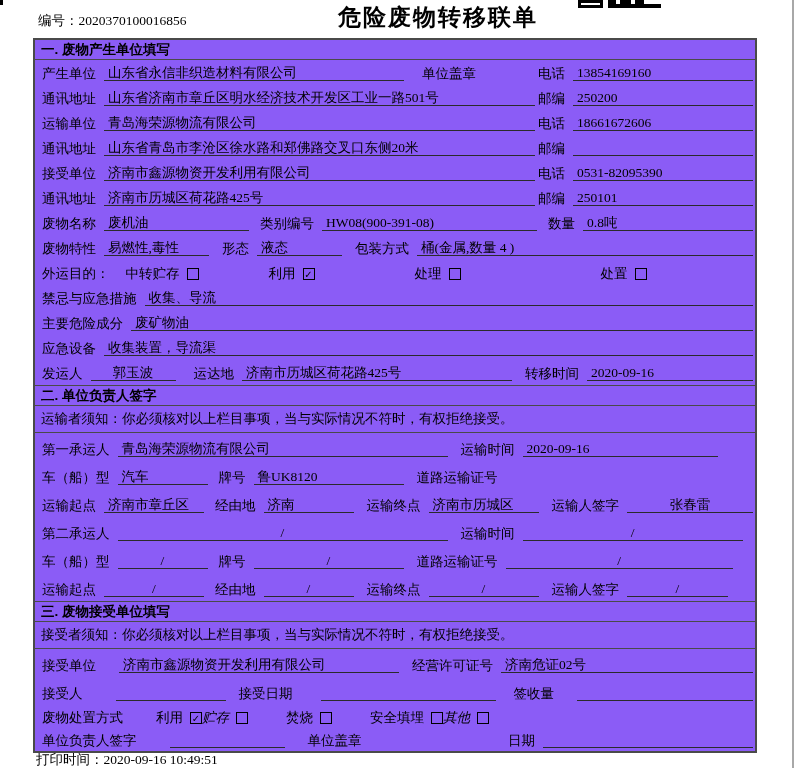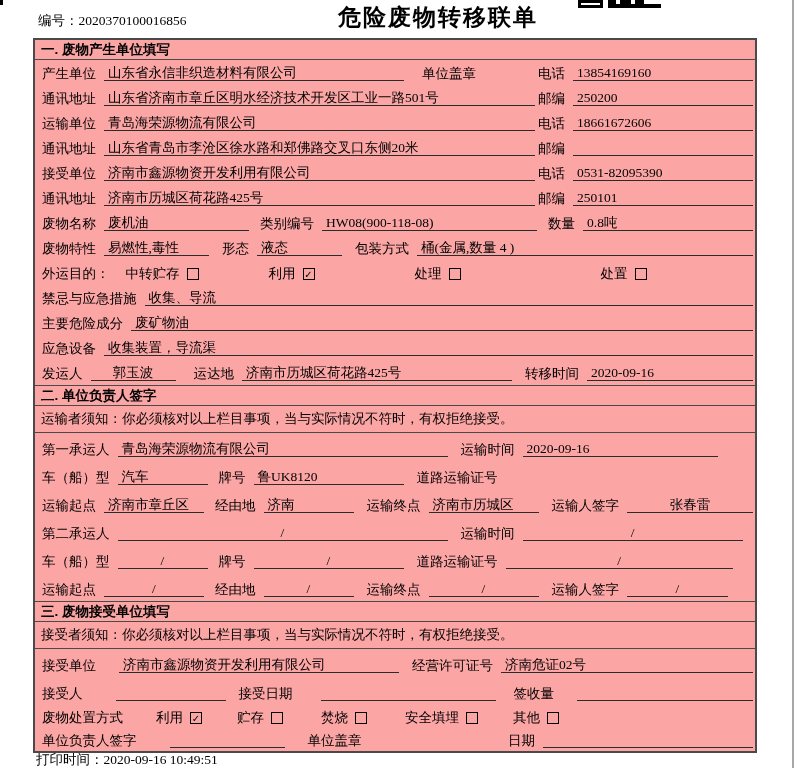--- a/index.html
+++ b/index.html
@@ -14,42 +14,42 @@
   .doc-title { position:absolute; left:80px; right:0; top:2px; text-align:center; font-size:23px; font-weight:bold;
                font-family:"Liberation Sans","DejaVu Sans",sans-serif; letter-spacing:2px; }
   .qr { position:absolute; left:578px; top:0; width:84px; height:9px; }
   .qr i { position:absolute; background:#000; }
   .qr .q1 { left:0; top:0; width:25px; height:8px; background:transparent; border:3px solid #000; }
   .qr .q2 { left:30px; top:0; width:8px; height:8px; }
   .qr .q3 { left:42px; top:0; width:11px; height:4px; }
   .qr .q4 { left:57px; top:0; width:9px; height:4px; }
   .qr .q5 { left:30px; top:4px; width:53px; height:4px; }
 
-  .form-table { position:absolute; left:33px; top:38px; width:724px; border:2px solid #4a4a4a; background:#fca5a5; }
+  .form-table { position:absolute; left:33px; top:38px; width:724px; border:2px solid #4a4a4a; background:#8b5cf6; }
 
   .section-title { height:20px; line-height:19px; padding-left:6px; font-weight:bold; font-size:13.5px;
                    font-family:"Liberation Sans","DejaVu Sans",sans-serif; border-bottom:1px solid #4a4a4a; }
   .section-title.mid { border-top:1px solid #4a4a4a; height:21px; }
   .note-row { height:27px; line-height:26px; padding-left:6px; border-bottom:1px solid #4a4a4a; white-space:nowrap; }
 
   .row { display:flex; align-items:flex-end; height:25px; padding:0 2px 4px 4px; }
   .row.h28 { height:28px; }
   .row.h23 { height:23px; padding-bottom:3px; }
   .lbl { white-space:nowrap; padding:0 8px 0 3px; line-height:15px; }
   .ul  { border-bottom:1px solid #2b2b2b; padding:0 4px; white-space:nowrap; overflow:hidden; line-height:15px; min-height:15px; }
   .grow { flex:1 1 auto; }
   .sp { flex:1 1 auto; }
   .ctr { text-align:center; }
 
   .w85{width:85px;} .w90{width:90px;} .w100{width:100px;} .w105{width:105px;}
   .w110{width:110px;} .w115{width:115px;} .w145{width:145px;} .w150{width:150px;}
   .w175{width:175px;} .w180{width:180px;} .w210{width:210px;} .w215{width:215px;} .w270{width:270px;}
   .w280{width:280px;} .w300{width:300px;} .w330{width:330px;}
   .ml8{margin-left:8px;} .ml10{margin-left:10px;} .ml15{margin-left:15px;} .ml20{margin-left:20px;}
-  .ml25{margin-left:25px;} .ml35{margin-left:35px;} .ml38{margin-left:38px;} .ml70{margin-left:70px;}
+  .ml25{margin-left:25px;} .ml35{font-style:italic;} .ml38{margin-left:38px;} .ml70{margin-left:70px;}
   .ml100{margin-left:100px;} .ml140{margin-left:140px;}
   .mr10{margin-right:10px;} .mr20{margin-right:20px;} .mr25{margin-right:25px;} .mr35{margin-right:35px;} .mr65{margin-right:65px;}
 
   .opt { display:flex; align-items:center; white-space:nowrap; line-height:15px; }
   .cb { display:inline-block; width:12px; height:12px; border:1px solid #000; margin-left:7px;
         font-family:"DejaVu Sans",sans-serif; font-size:10px; line-height:11px; text-align:center; }
 
   .doc-footer { position:absolute; left:36px; top:751px; font-size:13.5px; white-space:nowrap; }
 </style>
 </head>
@@ -115,21 +115,21 @@
     <span class="lbl">通讯地址</span>
     <span class="ul grow">济南市历城区荷花路425号</span>
     <span class="lbl">邮编</span>
     <span class="ul w180">250101</span>
   </div>
 
   <div class="row">
     <span class="lbl">废物名称</span>
     <span class="ul w145">废机油</span>
     <span class="lbl ml8">类别编号</span>
-    <span class="ul w215">HW08(900-118-08)</span>
+    <span class="ul w215">HW08(900-391-08)</span>
     <span class="lbl ml8">数量</span>
     <span class="ul grow">0.8吨</span>
   </div>
 
   <div class="row">
     <span class="lbl">废物特性</span>
     <span class="ul w105">易燃性,毒性</span>
     <span class="lbl ml10">形态</span>
     <span class="ul w85">液态</span>
     <span class="lbl ml10">包装方式</span>

